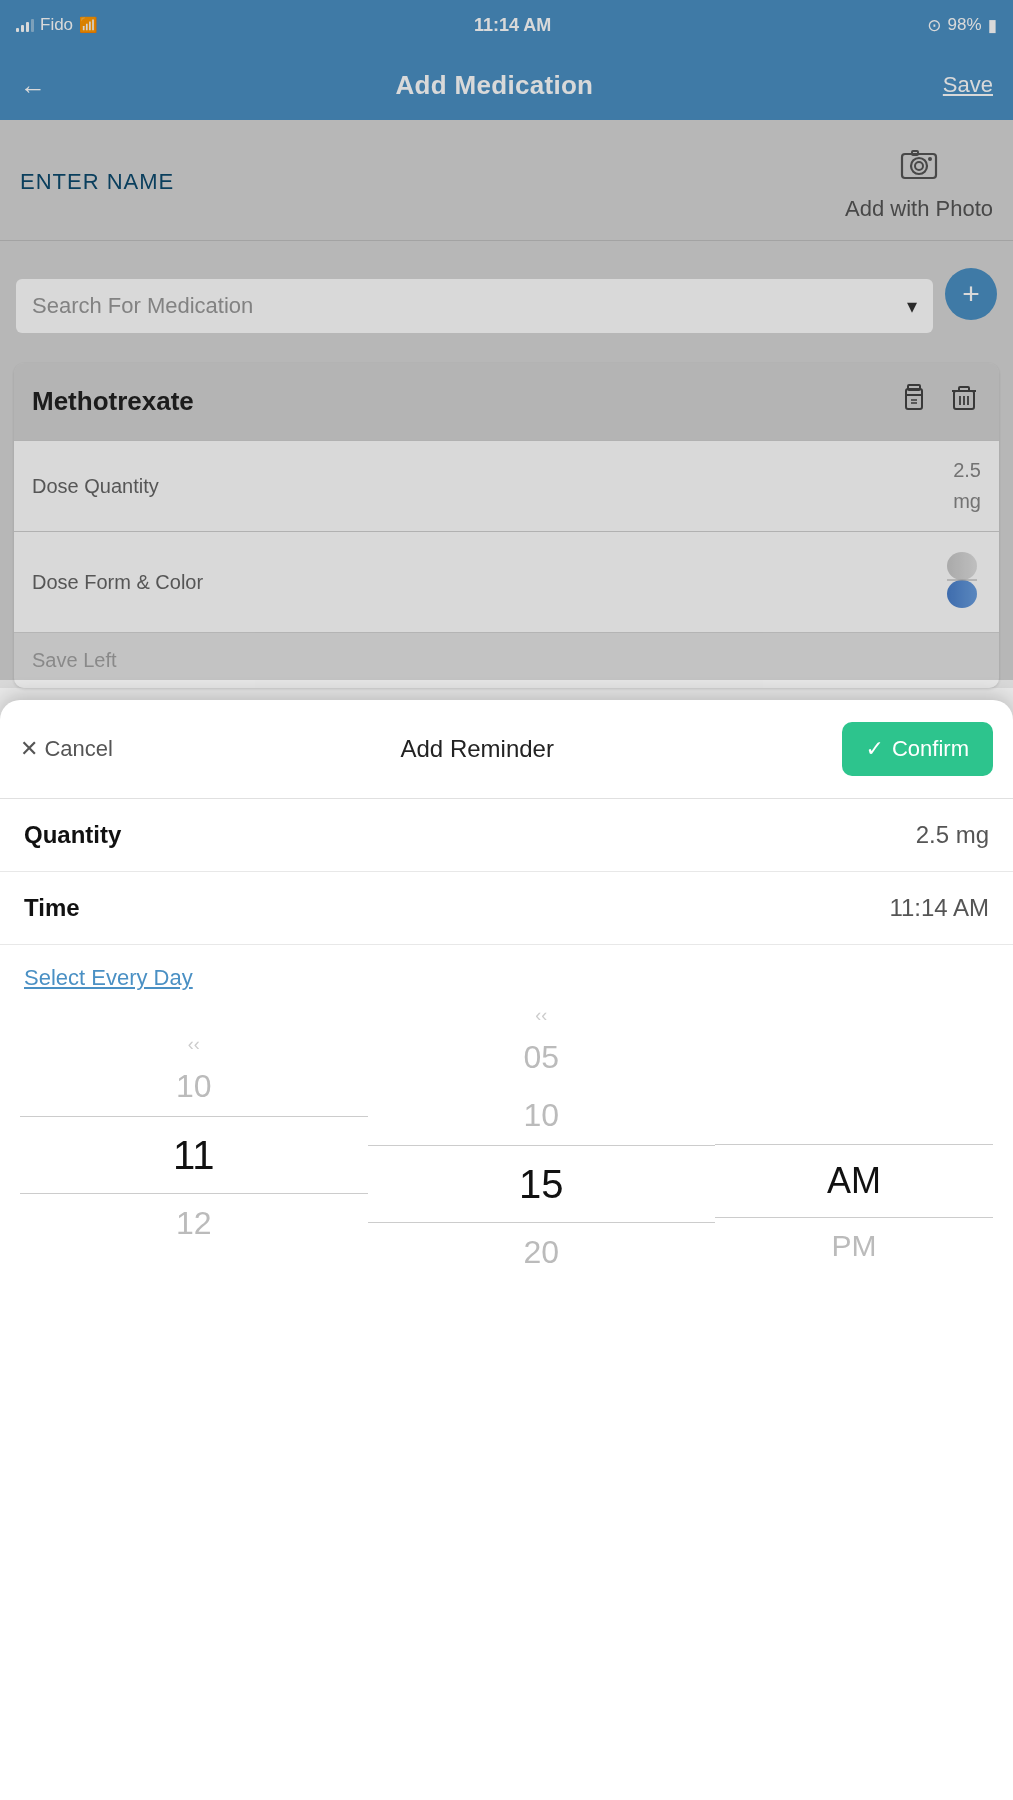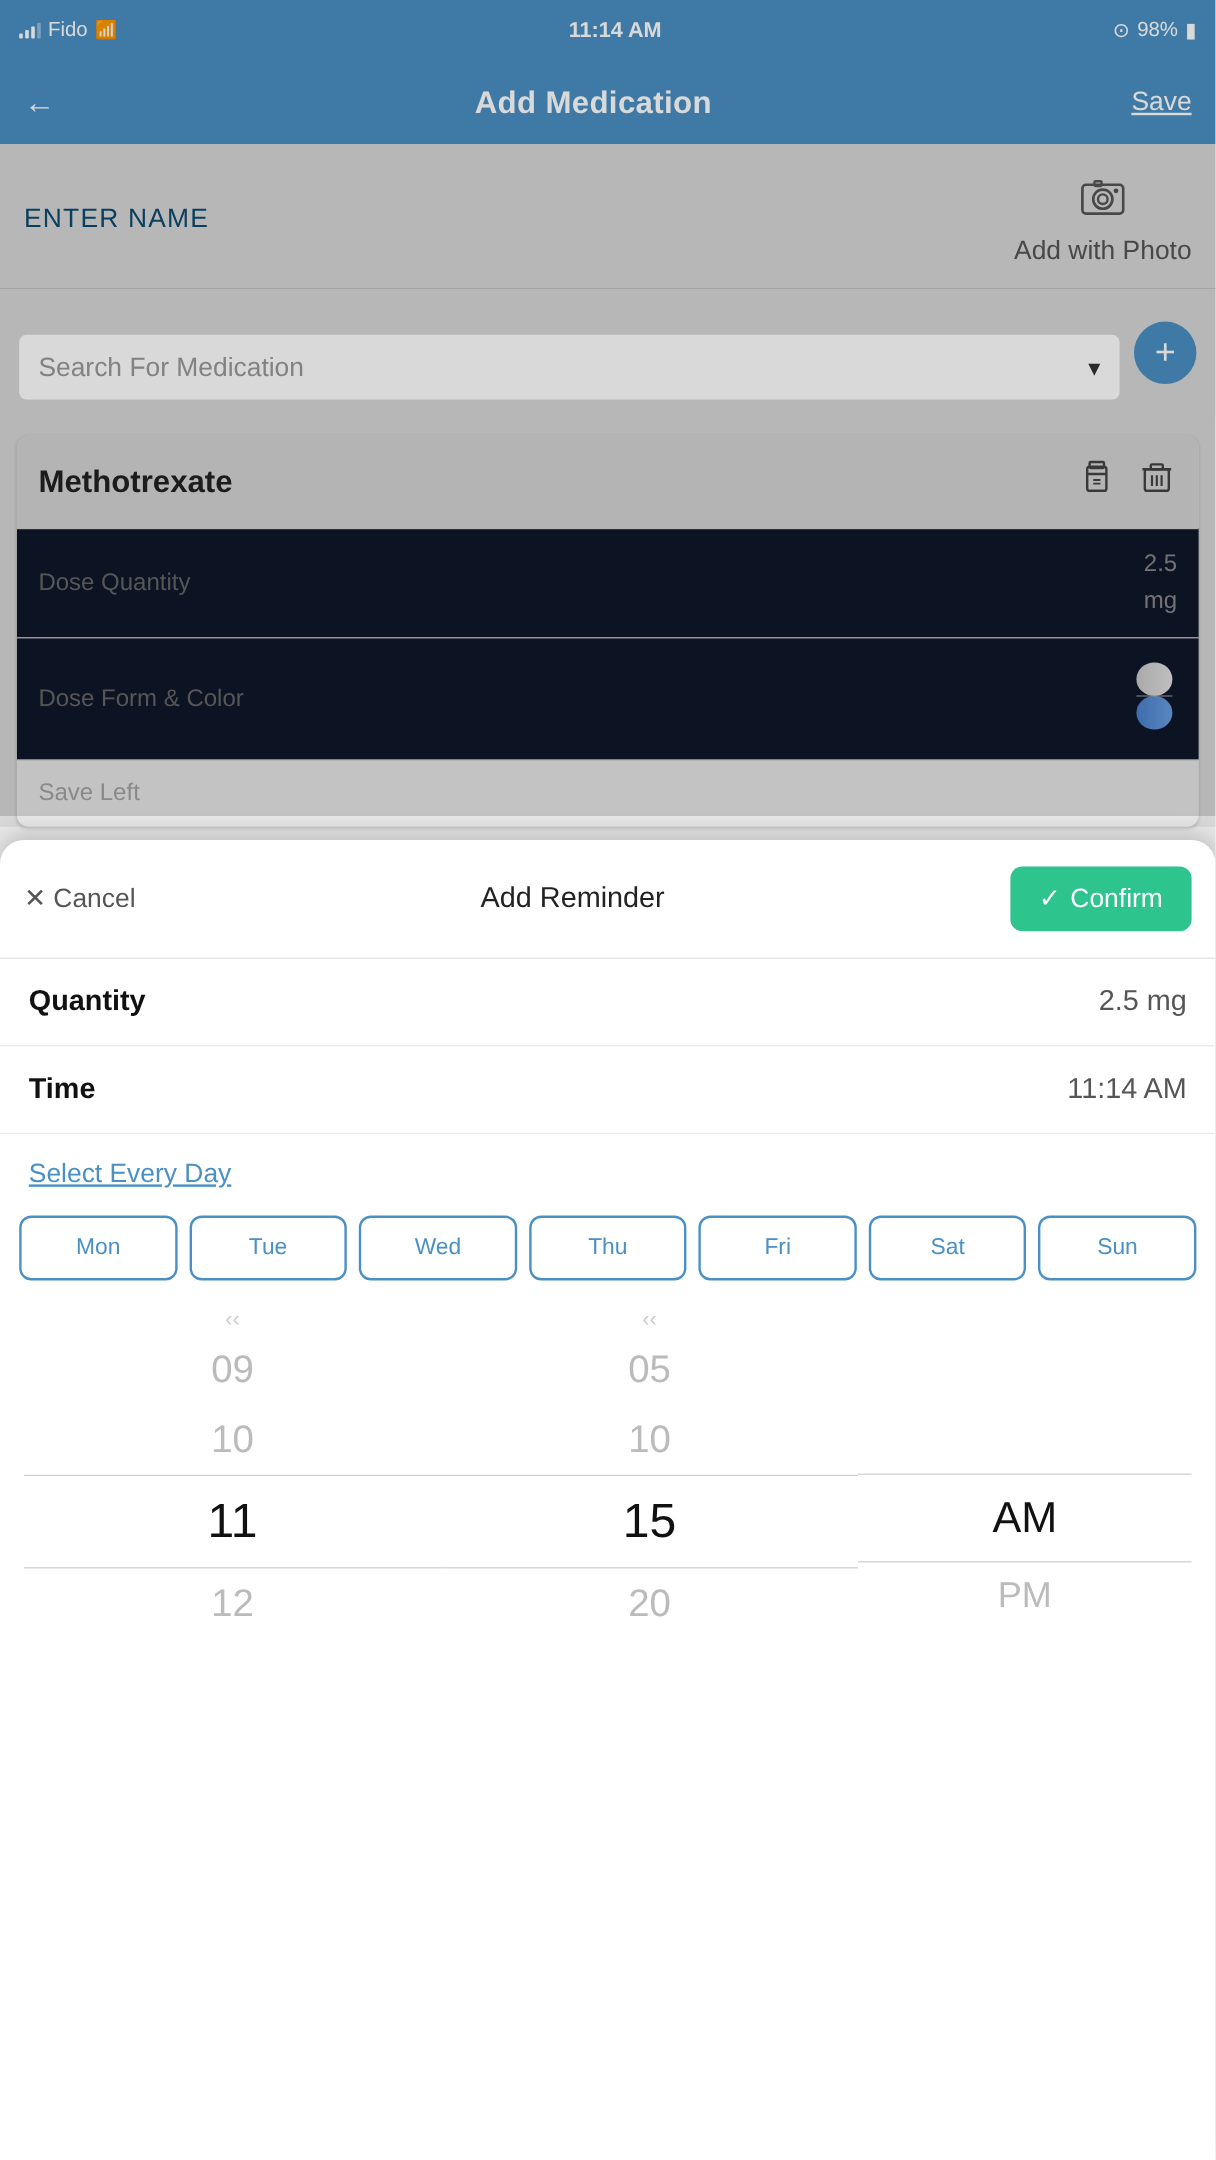--- a/index.html
+++ b/index.html
@@ -177,21 +177,21 @@
       font-size: 28px;
       color: #444;
       cursor: pointer;
     }
 
     .med-detail-row {
       display: flex;
       align-items: center;
       justify-content: space-between;
       padding: 18px 18px;
-      background: #0f172a;
+      background: #ffffff;
       border-top: 1px solid #d0d0d0;
     }
     .med-detail-label {
       font-size: 20px;
       color: #666;
     }
     .med-detail-value {
       font-size: 20px;
       color: #888;
       display: flex;
@@ -525,38 +525,28 @@
 
   <div class="info-row">
     <span class="info-label">Time</span>
     <span class="info-value">11:14 AM</span>
   </div>
 
   <div class="select-every-day">
     <span class="select-every-day-label">Select Every Day</span>
   </div>
 
-  <div class="day-selector">
-    <div class="day-btn">Mon</div>
-    <div class="day-btn">Tue</div>
-    <div class="day-btn">Wed</div>
-    <div class="day-btn">Thu</div>
-    <div class="day-btn">Fri</div>
-    <div class="day-btn">Sat</div>
-    <div class="day-btn">Sun</div>
-  </div>
 
   <div class="time-picker">
     <div class="time-picker-cols">
 
       <div class="time-col">
         <div class="picker-arrow">
           <span>‹‹</span>
         </div>
-        <div class="time-item">09</div>
         <div class="time-item">10</div>
         <div class="time-item selected">11</div>
         <div class="time-item">12</div>
       </div>
 
       <div class="time-col">
         <div class="picker-arrow">
           <span>‹‹</span>
         </div>
         <div class="time-item">05</div>

